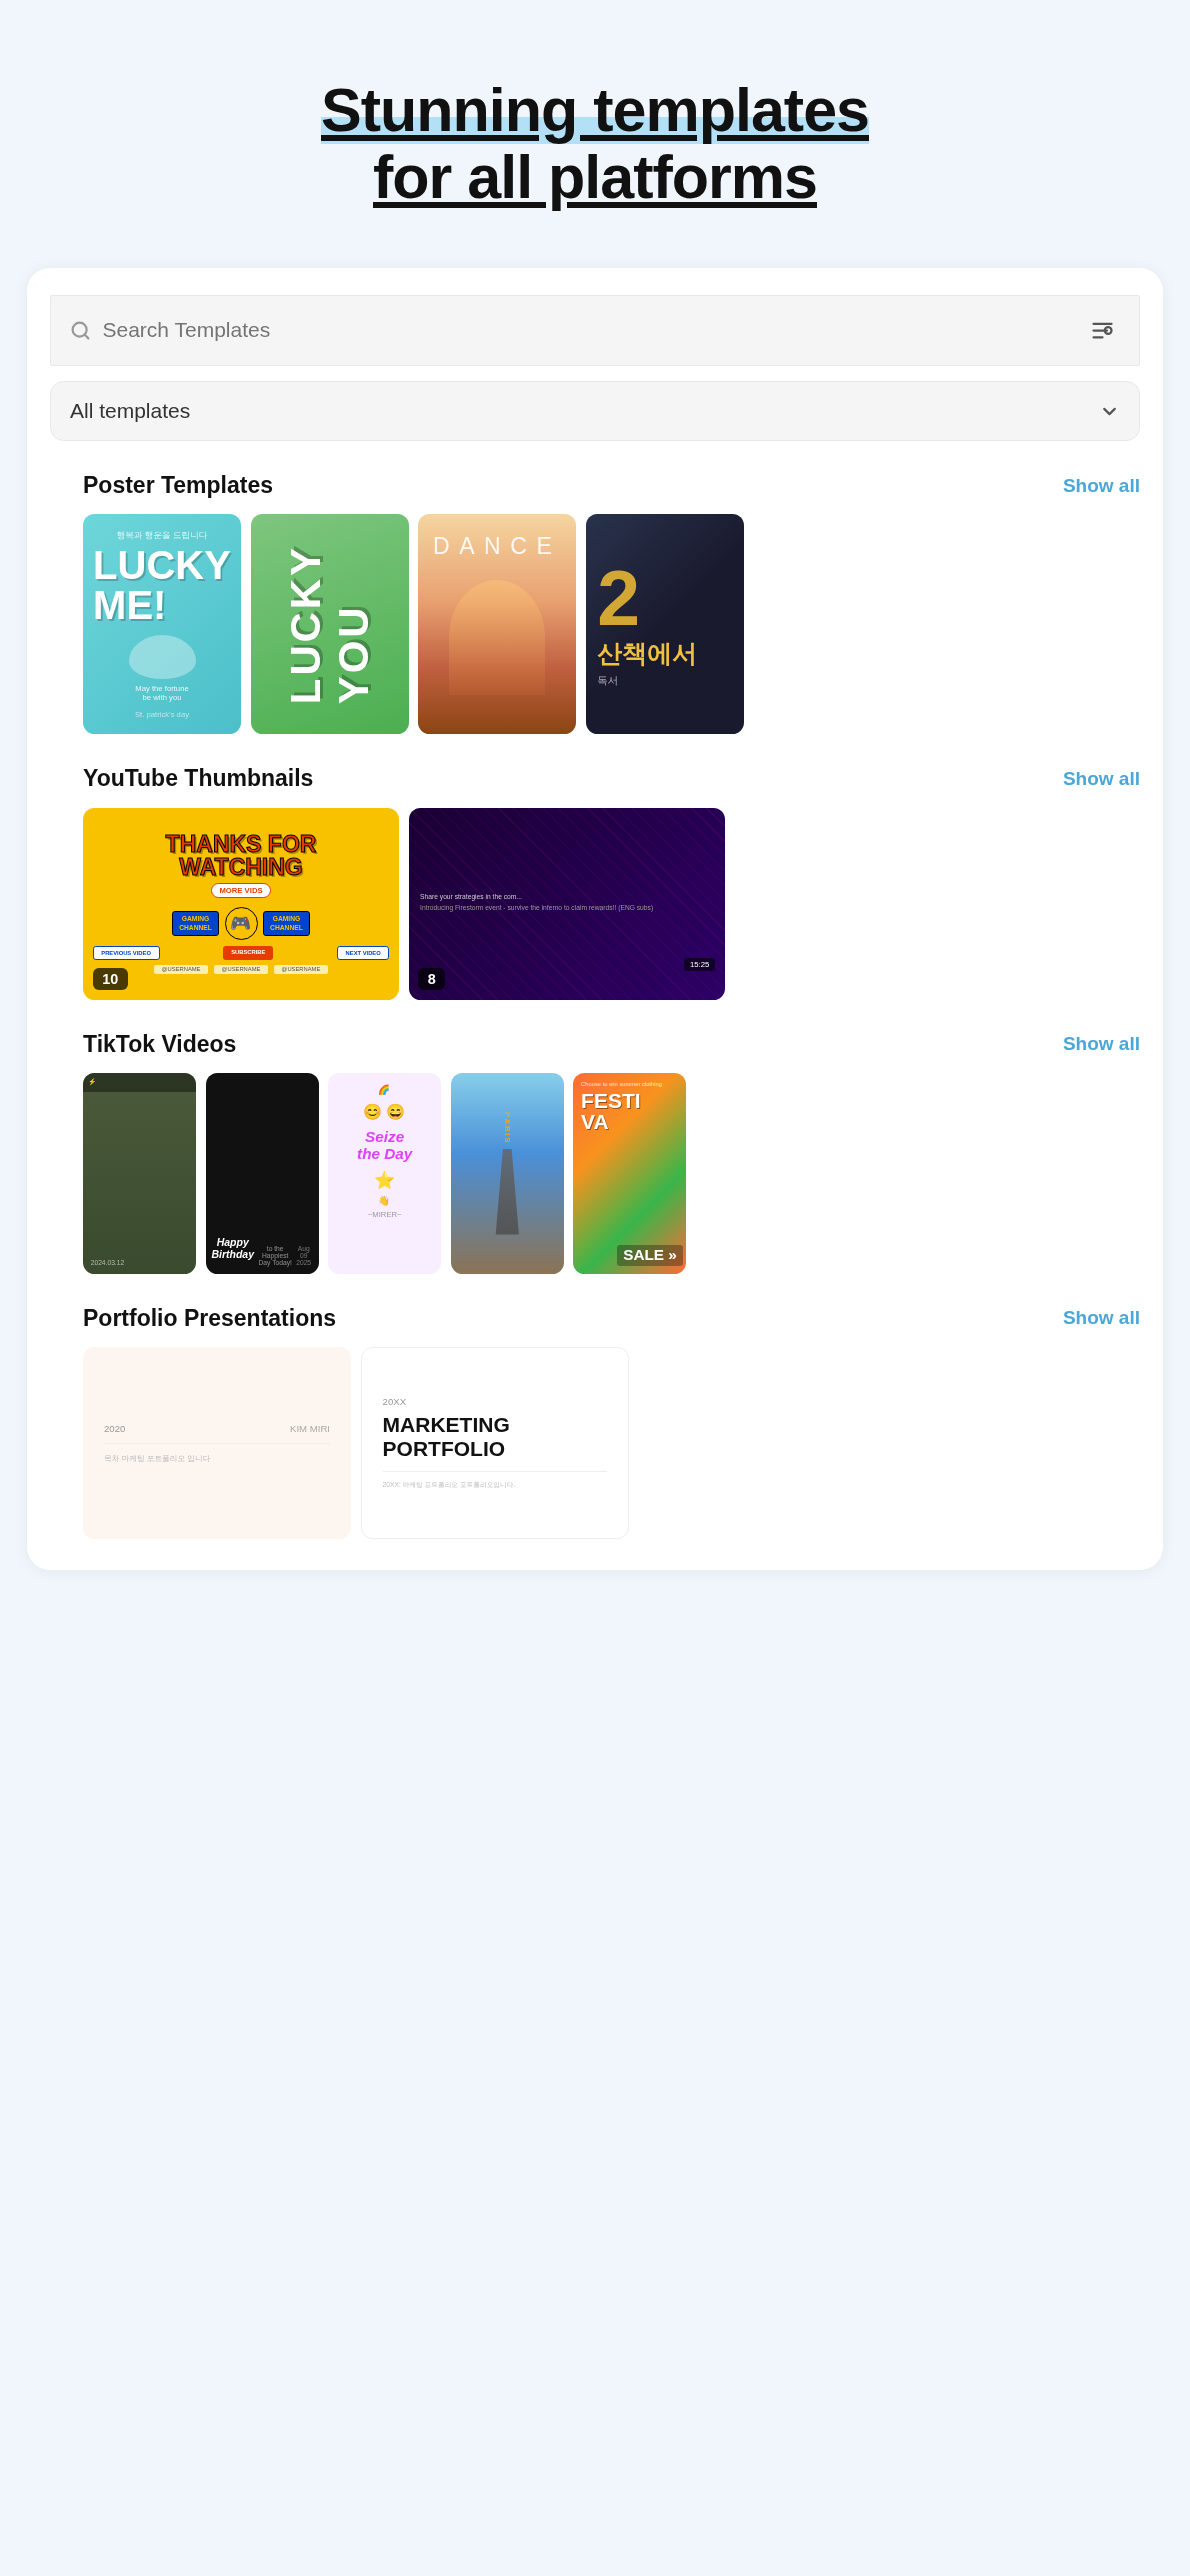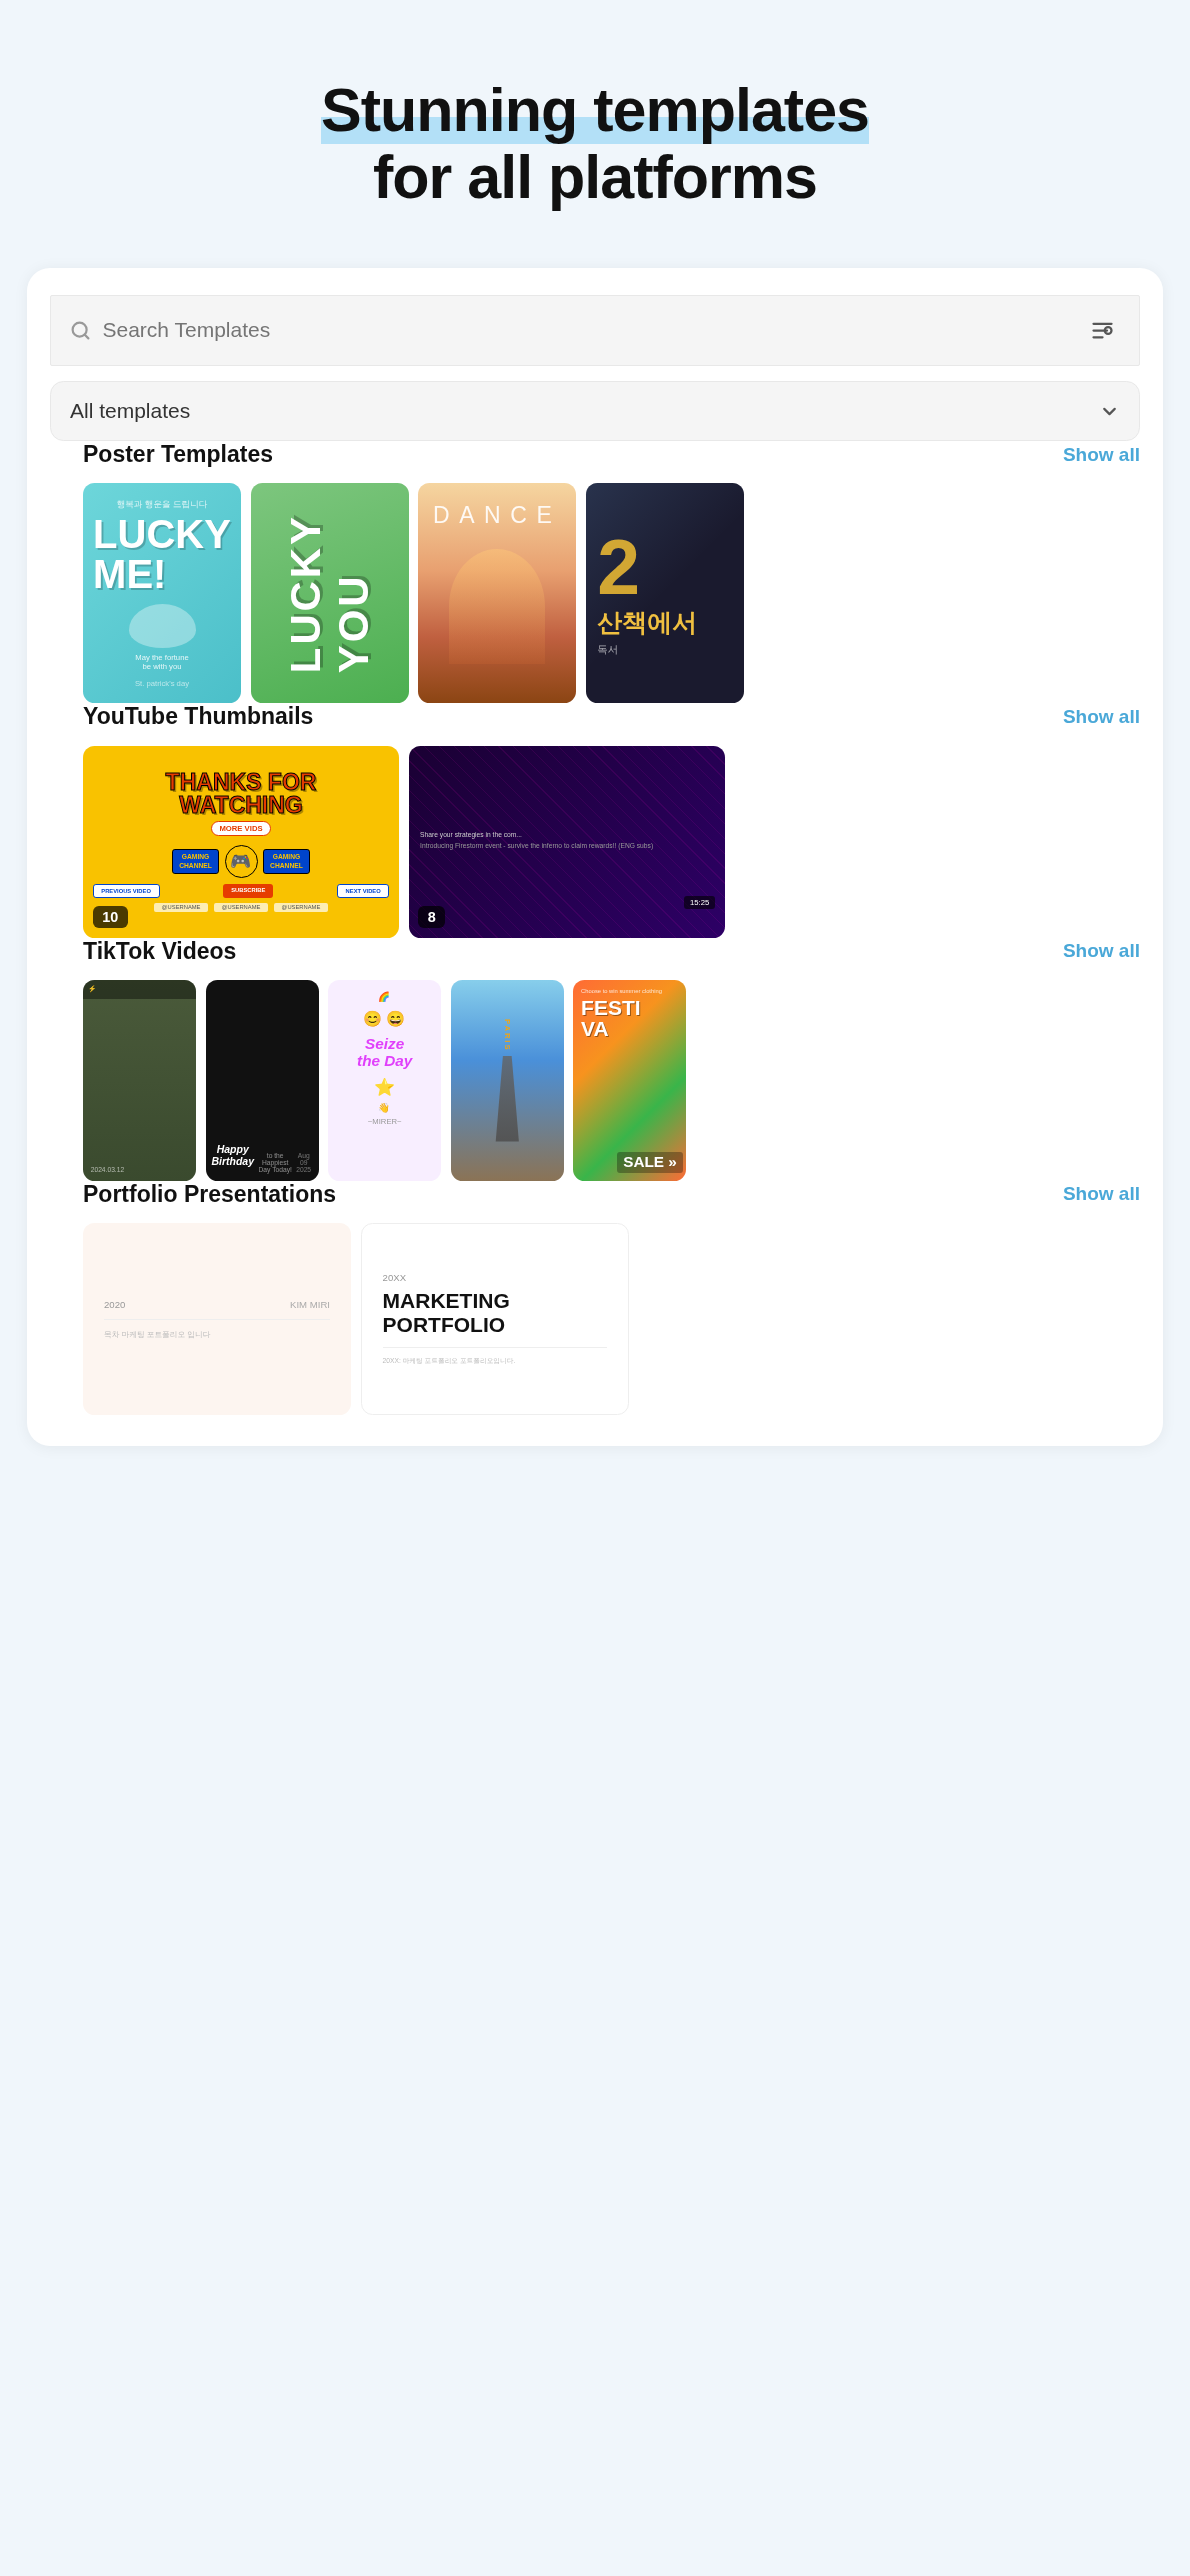--- a/index.html
+++ b/index.html
@@ -16,20 +16,21 @@
       text-align: center;
       padding: 77px 38px 38px;
     }
 
     .hero-title {
       font-size: 61px;
       font-weight: 900;
       line-height: 1.1;
       color: #111;
       letter-spacing: -1px;
+      text-decoration: underline;
     }
 
     .hero-title .highlight {
       background: linear-gradient(180deg, transparent 60%, #b3e0f7 60%);
       display: inline;
     }
 
     .main-card {
       background: #fff;
       border-radius: 23px;
@@ -97,20 +98,21 @@
       color: #333;
     }
 
     .chevron-icon {
       width: 21px;
       height: 21px;
       color: #555;
     }
 
     .section {
+      margin-top: 31px;
       padding-left: 33px;
     }
 
     .section-header {
       display: flex;
       align-items: center;
       justify-content: space-between;
       margin-bottom: 15.3px;
     }
 

